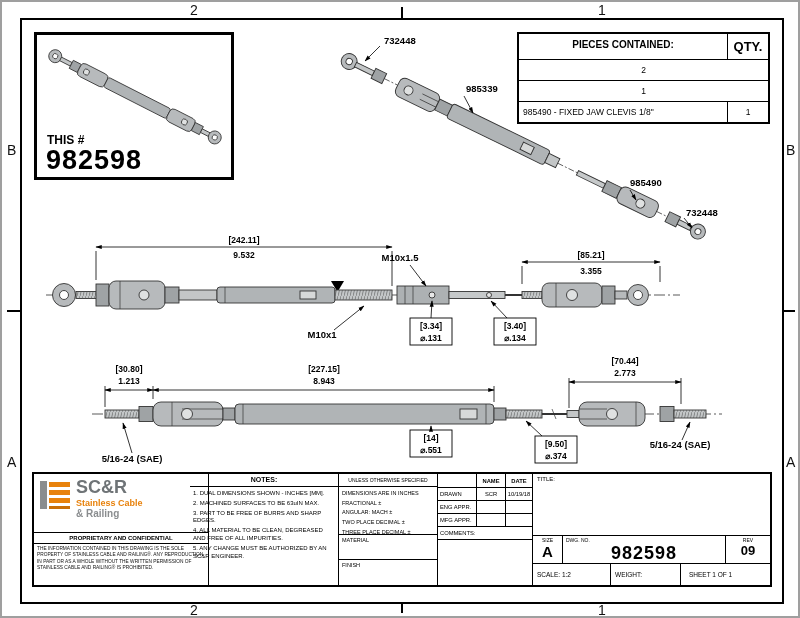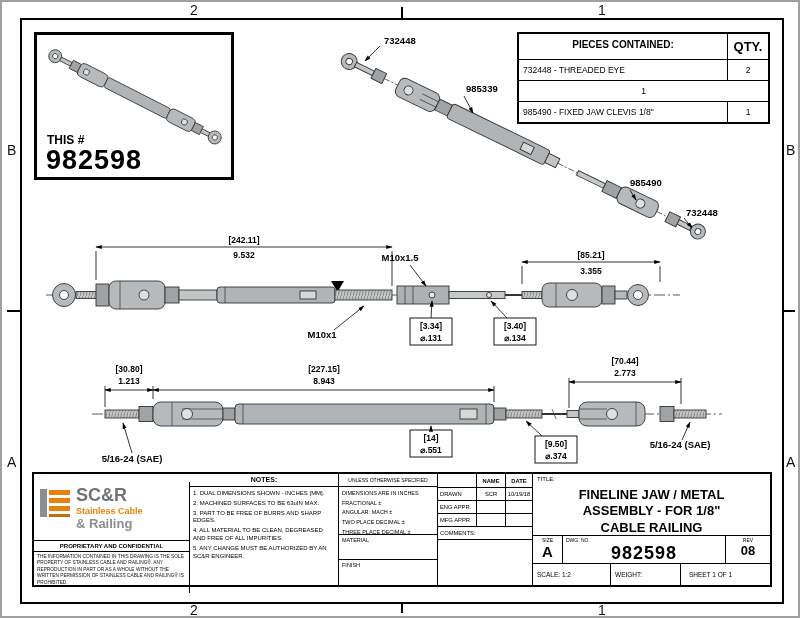--- a/index.html
+++ b/index.html
@@ -26,21 +26,21 @@
   .lbl{font-size:9.5px;font-weight:bold;fill:#000;}
 
   .tb{position:absolute;left:30px;top:470px;width:740px;height:115px;border:2px solid #000;background:#fff;box-sizing:border-box;}
   .tb .c{position:absolute;box-sizing:border-box;}
   .bR{border-right:1px solid #000;}
   .bB{border-bottom:1px solid #000;}
   .bT{border-top:1px solid #000;}
   .logo-top{display:flex;align-items:flex-start;padding:4px 3px 2px 4px;height:58px;box-sizing:border-box;}
   .brand{font-size:18px;font-weight:bold;color:#6f7477;line-height:1;}
   .tag1{font-size:9px;font-weight:bold;color:#e8820c;margin-top:2px;}
-  .tag2{font-size:13px;font-weight:bold;color:#8a8d8f;}
+  .tag2{font-size:10px;font-weight:bold;color:#8a8d8f;}
   .conf{border-top:1px solid #000;border-bottom:1px solid #000;text-align:center;font-size:6px;font-weight:bold;padding:2px 0;}
   .legal{padding:2px 3px;font-size:4.8px;line-height:1.35;color:#111;}
   .nhead{font-size:7px;font-weight:bold;text-align:center;padding-top:2px;}
   .uhead{font-size:5px;text-align:center;padding-top:3px;}
   .nbody{padding:3px 3px;font-size:6px;line-height:1.3;}
   .nbody div{margin-bottom:2px;}
   .tolb{padding:2px 3px;font-size:5.5px;line-height:1.75;}
   .boxlab{font-size:5.5px;padding:2px 0 0 3px;}
   .arow{display:flex;height:12px;border-bottom:1px solid #000;font-size:5.8px;align-items:center;}
   .arow.h{height:13px;font-weight:bold;}
@@ -97,21 +97,20 @@
     <div class="plabel">THIS #</div>
     <div class="pnum">982598</div>
   </div>
 
   <div class="pieces">
     <div class="p-row p-head">
       <div class="p-desc">PIECES CONTAINED:</div>
       <div class="p-qty">QTY.</div>
     </div>
     <div class="p-row">
-      <div class="p-desc">732448 - THREADED EYE</div>
       <div class="p-qty">2</div>
     </div>
     <div class="p-row">
       <div class="p-qty">1</div>
     </div>
     <div class="p-row">
       <div class="p-desc">985490 - FIXED JAW CLEVIS 1/8"</div>
       <div class="p-qty">1</div>
     </div>
   </div>
@@ -321,21 +320,21 @@
       <text class="dim" x="524" y="107" text-anchor="middle">⌀.374</text>
     </g>
     <text class="lbl" x="100" y="110" text-anchor="middle">5/16-24 (SAE)</text>
     <line x1="100" y1="101" x2="91" y2="71" stroke="#000" stroke-width="0.8" marker-end="url(#m2)"></line>
     <text class="lbl" x="648" y="96" text-anchor="middle">5/16-24 (SAE)</text>
     <line x1="650" y1="88" x2="658" y2="70" stroke="#000" stroke-width="0.8" marker-end="url(#m2)"></line>
   </svg>
 
   <div class="tb">
 
-    <div class="c bR" style="left:0;top:8px;width:156px;height:111px">
+    <div class="c bR" style="left:0;top:0;width:175px;height:111px">
       <div class="logo-top">
         <svg width="34" height="34" viewBox="0 0 34 34" style="position:static;flex:0 0 auto;margin-right:4px">
           <rect x="2" y="3" width="7" height="28" fill="#8a8d8f"></rect>
           <rect x="11" y="4" width="21" height="5" fill="#e8820c"></rect>
           <rect x="11" y="12" width="21" height="5" fill="#e8820c"></rect>
           <rect x="11" y="20" width="21" height="5" fill="#e8820c"></rect>
           <rect x="11" y="28" width="21" height="3" fill="#c96f08"></rect>
         </svg>
         <div>
           <div class="brand">SC&amp;R</div>
@@ -390,38 +389,33 @@
         <div class="a2"></div>
         <div class="a3"></div>
       </div>
       <div class="arow">
         <div style="padding-left:2px">COMMENTS:</div>
       </div>
     </div>
 
     <div class="c" style="left:499px;top:0;width:237px;height:61px">
       <div class="ttl-label">TITLE:</div>
-      <div class="ttl-text">
-        <div>FINELINE JAW / METAL</div>
-        <div>ASSEMBLY - FOR 1/8"</div>
-        <div>CABLE RAILING</div>
-      </div>
     </div>
     <div class="c bT srow" style="left:499px;top:61px;width:237px;height:28px">
       <div class="scell bR" style="width:30px">
         <div class="slab" style="text-align:center;padding-left:0">SIZE</div>
         <div class="sbig" style="font-size:15px">A</div>
       </div>
       <div class="scell bR" style="flex:1">
         <div class="slab">DWG.  NO.</div>
         <div class="sbig" style="font-size:18px;letter-spacing:1px">982598</div>
       </div>
       <div class="scell" style="width:44px">
         <div class="slab" style="text-align:center;padding-left:0">REV</div>
-        <div class="sbig" style="font-size:13px">08</div>
+        <div class="sbig" style="font-size:13px">09</div>
       </div>
     </div>
     <div class="c bT brow" style="left:499px;top:89px;width:237px;height:22px">
       <div class="bR" style="width:78px;padding-left:4px;height:100%;display:flex;align-items:center;box-sizing:border-box">SCALE: 1:2</div>
       <div class="bR" style="width:70px;padding-left:4px;height:100%;display:flex;align-items:center;box-sizing:border-box">WEIGHT:</div>
       <div style="flex:1;padding-left:8px">SHEET 1 OF 1</div>
     </div>
   </div>
 
 </div>

